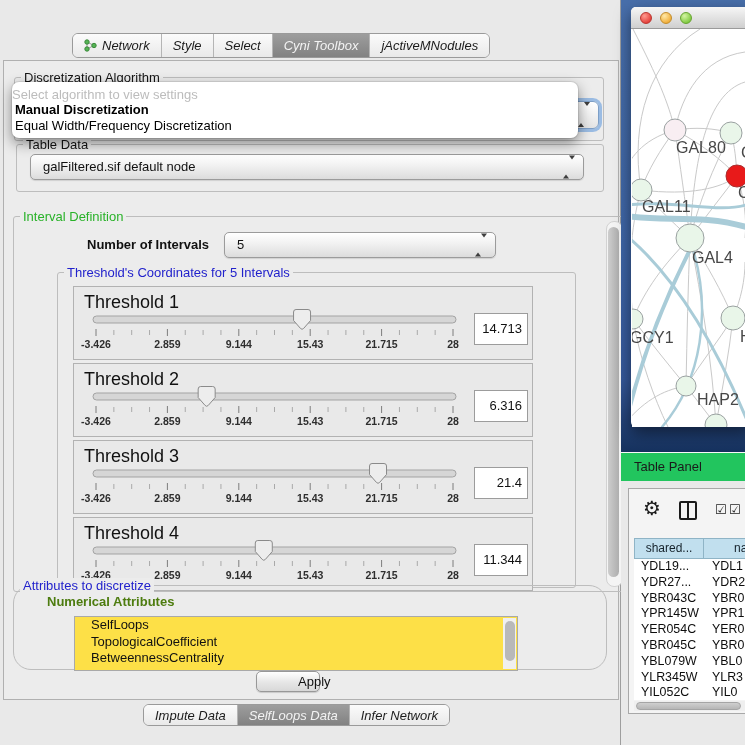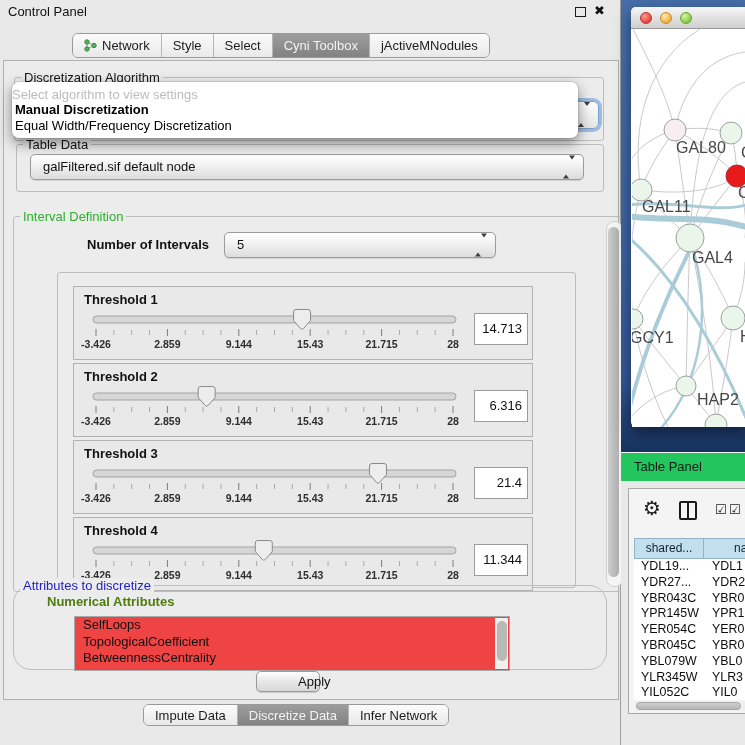--- a/index.html
+++ b/index.html
@@ -9,21 +9,21 @@
   
   .control-panel{position:absolute;left:0;top:0;width:620px;height:745px;background:#e9e9e9;border-right:1px solid #9e9e9e;}
   .titlebar{position:absolute;left:0;top:0;width:100%;height:24px;}
   .titlebar .title{position:absolute;left:8px;top:4px;font-size:13px;color:#111;}
   .float-btn{position:absolute;right:34px;top:7px;width:9px;height:8px;border:1.5px solid #1a1a1a;background:transparent;}
   .close-btn{position:absolute;right:15px;top:3px;font-size:13px;font-weight:bold;color:#111;}
 
   .tabbar{position:absolute;display:flex;border:1px solid #9a9a9a;border-radius:6px;overflow:hidden;background:#f4f4f4;}
   .tabbar.top{left:72px;top:33px;height:23px;}
   .tabbar.bottom{left:143px;top:704px;height:20px;}
-  .seg{display:flex;align-items:center;padding:0 11px;font-size:13px;color:#1c1c1c;border-right:1px solid #b5b5b5;background:linear-gradient(#fbfbfb,#e9e9e9);white-space:nowrap;}
+  .seg{display:flex;align-items:center;padding:0 11px;font-size:13px;color:#1c1c1c;border-right:1px solid #b5b5b5;background:linear-gradient(#fbfbfb,#e9e9e9);white-space:nowrap;font-style:italic;}
   .seg:last-child{border-right:none;}
   .seg.sel{background:linear-gradient(#9d9d9d,#828282);color:#f3f3f3;}
   .tabicon{margin-right:5px;display:inline-flex;}
 
   .main-panel{position:absolute;left:3px;top:60px;width:614px;height:638px;border:1px solid #b0b0b0;background:#ececec;}
 
   .groupbox{position:absolute;border:1px solid #bdbdbd;border-radius:3px;}
   .grouplabel{position:absolute;top:-8px;left:6px;background:#ececec;padding:0 3px;font-size:13px;color:#141414;white-space:nowrap;}
   .grouplabel.green{color:#29b229;}
   .grouplabel.blue{color:#2222cc;}
@@ -41,30 +41,30 @@
 
   .tabledata-group{left:12px;top:83px;width:586px;height:46px;}
   .table-combo{left:13px;top:9px;width:552px;height:24px;}
 
   .interval-group{left:9px;top:155px;width:592px;height:374px;padding-left:28px;}
   .noi-label{position:absolute;left:73px;top:15px;height:26px;line-height:26px;font-weight:bold;font-size:13px;color:#111;}
   .noi-combo{left:210px;top:15px;width:270px;height:24px;}
   .thresholds-group{left:43px;top:55px;width:517px;height:314px;}
   #thresholdStack{position:absolute;left:15px;top:13px;}
   .th-row{position:relative;width:458px;height:72px;border:1px solid #b2b2b2;background:#e9e9e9;margin-bottom:3px;}
-  .th-label{position:absolute;left:10px;top:5px;font-weight:bold;font-size:13px;color:#111;}
+  .th-label{position:absolute;left:10px;top:5px;font-weight:normal;font-size:18px;color:#111;}
   .th-row svg{position:absolute;left:4px;top:22px;display:block;}
   .th-value{position:absolute;right:4px;top:26px;width:47px;height:30px;background:#fff;border:1px solid #9c9c9c;font-size:13px;text-align:right;line-height:30px;padding-right:5px;color:#111;}
 
   .vscroll{position:absolute;right:11px;top:4px;width:15px;height:364px;background:#f4f4f4;border:1px solid #d2d2d2;border-radius:8px;}
   .vscroll .thumb{position:absolute;left:1px;top:5px;width:11px;height:350px;border-radius:6px;background:linear-gradient(90deg,#cdcdcd,#aeaeae);}
 
   .attrs-group{left:9px;top:524px;width:592px;height:83px;border-radius:18px;}
   .attrs-label{position:absolute;left:33px;top:8px;font-weight:bold;font-size:13px;color:#4d7c0f;}
-  .attrs-list{position:absolute;left:60px;top:30px;width:434px;height:53px;background:#ef4444;border:1px solid #a9a9a9;overflow:hidden;}
+  .attrs-list{position:absolute;left:60px;top:30px;width:434px;height:53px;background:#fde047;border:1px solid #a9a9a9;overflow:hidden;padding-left:8px;}
   .attr-item{font-size:13px;line-height:16.5px;padding-left:8px;color:#111;white-space:nowrap;}
   .attrs-scroll{position:absolute;right:1px;top:1px;width:13px;height:51px;background:#f0f0f0;}
   .attrs-scroll .thumb{position:absolute;left:1.5px;top:3px;width:10px;height:40px;border-radius:5px;background:#b9b9b9;}
 
   .apply-btn{position:absolute;left:252px;top:610px;width:64px;height:21px;border-radius:5px;border:1px solid #989898;
     background:linear-gradient(#ffffff,#e6e6e6 55%,#d8d8d8);font-size:13px;font-family:inherit;color:#111;box-shadow:0 1px 1px rgba(0,0,0,.15);padding-left:41px;}
 
   .popup{position:absolute;left:12px;top:82px;width:566px;height:56px;background:#fff;border-radius:7px;
     box-shadow:0 5px 14px rgba(0,0,0,.45),0 0 0 1px rgba(0,0,0,.08);z-index:60;}
   .popup-prompt{position:absolute;top:5px;left:0;right:0;text-align:left;color:#bcbcbc;font-size:13px;}
@@ -101,25 +101,20 @@
   .tp-row .c2{flex:1;padding-left:8px;white-space:nowrap;overflow:hidden;}
   .hscroll{position:absolute;left:5px;top:212px;width:113px;height:10px;background:#efefef;}
   .hscroll .thumb{position:absolute;left:2px;top:1px;width:105px;height:8px;border-radius:4px;background:linear-gradient(#cfcfcf,#b6b6b6);border:1px solid #a5a5a5;box-sizing:border-box;}
 </style>
 </head>
 <body>
 
 <div class="root">
 
   <div class="control-panel">
-    <div class="titlebar">
-      <span class="title">Control Panel</span>
-      <span class="float-btn"></span>
-      <span class="close-btn">✖</span>
-    </div>
 
     <div class="tabbar top" id="topTabs">
         <div class="seg">
           <span class="tabicon">
             <svg width="13" height="13" viewBox="0 0 13 13">
               <path d="M3,3 L3,10 M3,3 L10,6.5 M3,10 L10,6.5" stroke="#9a9a9a" stroke-width="1" fill="none"></path>
               <circle cx="3" cy="3" r="2.2" fill="#56b456" stroke="#3c8a3c"></circle>
               <circle cx="3" cy="10" r="2.2" fill="#56b456" stroke="#3c8a3c"></circle>
               <circle cx="10" cy="6.5" r="2.2" fill="#56b456" stroke="#3c8a3c"></circle>
             </svg>
@@ -157,20 +152,21 @@
       </div>
 
       <div class="groupbox interval-group">
         <span class="grouplabel green">Interval Definition</span>
         <div class="noi-label">Number of Intervals</div>
         <div class="combo noi-combo">
           <span class="val">5</span>
           <span class="combo-arrows"><span class="arr-up"></span><span class="arr-down"></span></span>
         </div>
         <div class="groupbox thresholds-group">
+          <span class="grouplabel blue">Threshold's Coordinates for 5 Intervals</span>
           <div id="thresholdStack">
               <div class="th-row">
                 <div class="th-label">Threshold 1</div>
                 <svg width="392" height="46" viewBox="0 0 392 46">
                   <rect x="15" y="7" width="363" height="7" rx="3.5" fill="#d6d6d6" stroke="#a3a3a3" stroke-width="1"></rect>
                   <line x1="18" y1="20" x2="18" y2="27" stroke="#7d7d7d" stroke-width="1"></line>
                   <text x="18" y="39" text-anchor="middle" font-size="10.5" font-weight="bold" fill="#2e2e2e">-3.426</text>
                   <line x1="35.85" y1="21" x2="35.85" y2="26" stroke="#a9a9a9" stroke-width="1"></line>
                   <line x1="53.7" y1="21" x2="53.7" y2="26" stroke="#a9a9a9" stroke-width="1"></line>
                   <line x1="71.55000000000001" y1="21" x2="71.55000000000001" y2="26" stroke="#a9a9a9" stroke-width="1"></line>
@@ -326,21 +322,21 @@
       </div>
 
       <button class="apply-btn">Apply</button>
     </div>
 
     <div class="tabbar bottom" id="bottomTabs">
         <div class="seg">
           <span>Impute Data</span>
         </div>
         <div class="seg sel">
-          <span>Discretize Data</span>
+          <span>SelfLoops Data</span>
         </div>
         <div class="seg">
           <span>Infer Network</span>
         </div>
       </div>
 
     <div class="popup">
       <div class="popup-prompt">Select algorithm to view settings</div>
       <div id="popupOptions">
           <div class="popup-item" style="top: 20px; font-weight: bold;">Manual Discretization</div>

